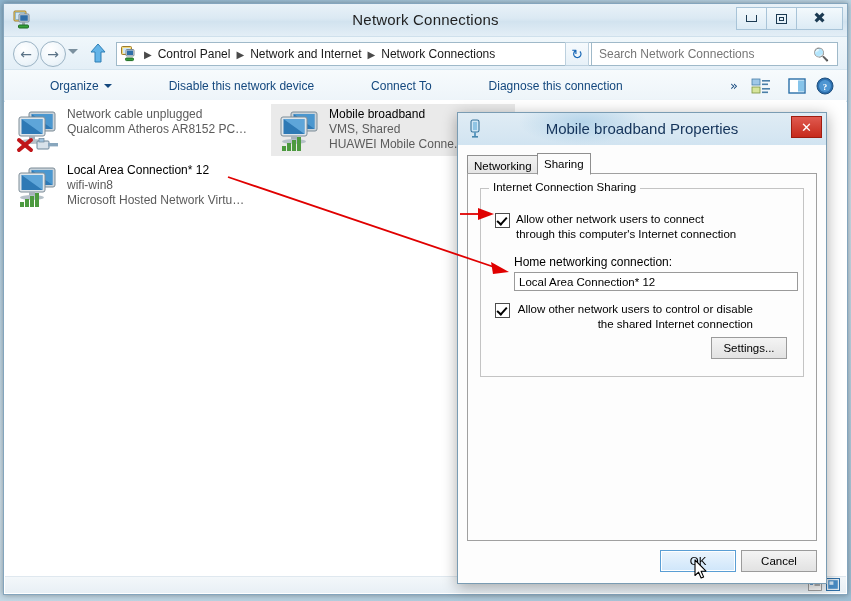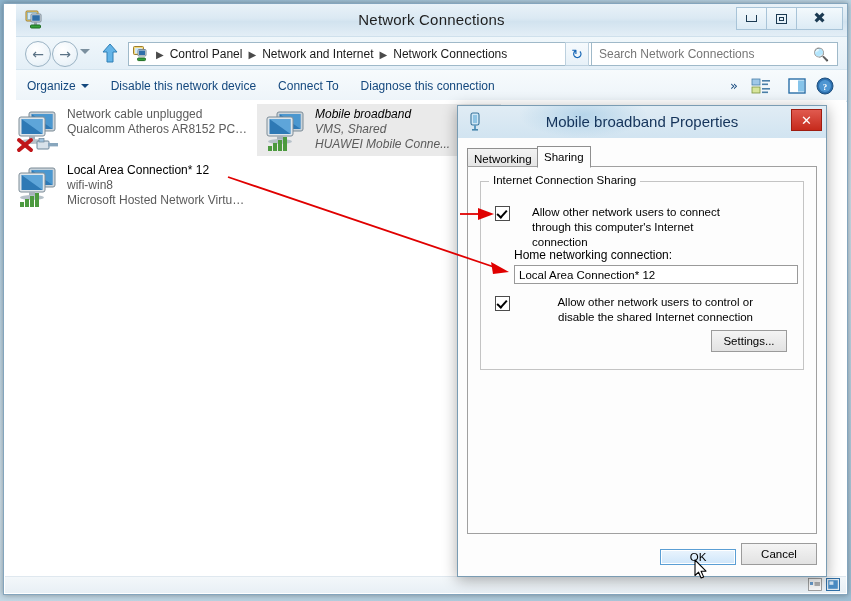--- a/index.html
+++ b/index.html
@@ -18,21 +18,20 @@
 
   
   #explorer {
     position: absolute;
     left: 3px; top: 3px;
     width: 845px; height: 592px;
     background: #ffffff;
     border: 1px solid #84a5bd;
     box-shadow: 0 0 6px rgba(0,0,0,0.35);
     box-sizing: border-box;
-    padding-left: 12px;
   }
   .titlebar {
     position: relative;
     height: 32px;
     background: linear-gradient(to bottom, #e9f2f8 0%, #dbe9f3 45%, #d2e3ef 55%, #e3eef6 100%);
     border-bottom: 1px solid #cfe0ec;
   }
   .win-icon {
     position: absolute; left: 9px; top: 6px;
     width: 20px; height: 20px;
@@ -142,21 +141,21 @@
   .cmdbar {
     position: relative;
     height: 31px;
     background: linear-gradient(to bottom,#f7fbfd,#edf4f9);
     border-bottom: 1px solid #d4e2ec;
     display: flex; align-items: center;
   }
   .cmd {
     font-size: 12px; color: #14487e;
     padding: 0 11px; height: 31px;
-    display: flex; align-items: center; white-space: nowrap;
+    display: flex; align-items: center; white-space: nowrap; margin-left: 35px;
   }
   .cmd .caret {
     margin-left: 5px; width: 0; height: 0;
     border-left: 4px solid transparent;
     border-right: 4px solid transparent;
     border-top: 4px solid #14487e;
   }
   .cmd-right { margin-left: auto; display: flex; align-items: center; padding-right: 8px; }
   .chev { font-size: 13px; color: #14487e; padding: 0 9px; font-family:"DejaVu Sans",sans-serif;}
   .tb-ico { width: 22px; height: 20px; margin: 0 3px; position: relative; }
@@ -188,21 +187,21 @@
     position: absolute; left: 1px; right: 1px; bottom: 1px; height: 16px;
     background: linear-gradient(to bottom,#f3f7fa,#e8eff5);
     border-top: 1px solid #dfe8ef;
   }
   .sb-icons { position: absolute; right: 6px; top: 1px; display: flex; align-items: center; }
   .sb-ico { width: 14px; height: 13px; margin-left: 4px; }
 
   
   #propdlg {
     position: absolute;
-    left: 457px; top: 105px;
+    left: 457px; top: 112px;
     width: 370px; height: 472px;
     border: 1px solid #7a9cb3;
     background: #fdfdfd;
     box-shadow: 0 3px 14px rgba(0,0,0,0.33);
     box-sizing: border-box;
   }
   .dlg-title {
     position: relative;
     height: 32px;
     background: linear-gradient(to bottom, rgba(222,235,244,.93), rgba(206,226,240,.93));
@@ -273,41 +272,41 @@
     position: relative;
     margin-top: 1px;
   }
   .cbox.checked::after {
     content: "";
     position: absolute; left: 3px; top: 1px;
     width: 4px; height: 8px;
     border: solid #000; border-width: 0 2px 2px 0;
     transform: rotate(42deg);
   }
-  .cblabel { font-size: 11.5px; color: #000; line-height: 15px; margin-left: 22px; }
+  .cblabel { font-size: 11.5px; color: #000; line-height: 15px; margin-left: 6px; }
   .fieldlabel { position: absolute; font-size: 12px; color: #000; text-align: right; }
   .textfield {
     position: absolute;
     border: 1px solid #9a9a9a;
     background: #fff;
     font-size: 11.5px; color: #000;
     display: flex; align-items: center;
     padding-left: 4px;
     box-sizing: border-box;
   }
   .btn {
     border: 1px solid #9b9b9b;
     background: linear-gradient(to bottom,#f4f4f4,#e2e2e2);
     font-size: 11.5px; color: #000;
     display: flex; align-items: center; justify-content: center;
     box-sizing: border-box;
   }
   #settings-button { position: absolute; right: 16px; top: 148px; width: 76px; height: 22px; }
   #ok-button {
-    position: absolute; right: 90px; bottom: 11px; width: 76px; height: 16px;
+    position: absolute; right: 90px; bottom: 11px; width: 76px; height: 22px;
     border: 1px solid #5a9ed4;
     background: linear-gradient(to bottom,#eaf4fd,#cfe6fa);
     box-shadow: inset 0 0 0 1px #ffffff;
   }
   #cancel-button { position: absolute; right: 9px; bottom: 11px; width: 76px; height: 22px; }
 
   
   #annotations {
     position: absolute; left: 0; top: 0; width: 851px; height: 601px;
     pointer-events: none;
@@ -436,21 +435,21 @@
             <rect x="2" y="0.5" width="5" height="3.5" fill="#9fc2dd" stroke="#6d8699" stroke-width=".7"></rect>
             <rect x="11" y="5" width="10" height="3.4" fill="#88a6bd"></rect>
           </g>
         </svg>
         <div class="conn-txt">
           <div class="conn-sub">Network cable unplugged</div>
           <div class="conn-dev">Qualcomm Atheros AR8152 PCI-E...</div>
         </div>
       </div>
 
-      <div class="conn-item selected" style="left:252px; top:4px;font-style:italic;">
+      <div class="conn-item selected" style="left:266px; top:4px;">
         <svg class="conn-icon" viewBox="0 0 52 46">
           <rect x="16" y="5" width="26" height="19" rx="2" fill="#c9d3da" stroke="#7d8c97"></rect>
           <rect x="18.5" y="7" width="21" height="15" fill="#2e79b5"></rect>
           <path d="M18.5 7 L39.5 7 L39.5 22 Z" fill="#5ba7dd" opacity=".65"></path>
           <rect x="6" y="10" width="26" height="19" rx="2" fill="#dfe6eb" stroke="#7d8c97"></rect>
           <rect x="8.5" y="12" width="21" height="15" fill="#2e79b5"></rect>
           <path d="M8.5 12 L29.5 12 L29.5 27 Z" fill="#73b8e8" opacity=".7"></path>
           <rect x="16" y="29" width="6" height="4" fill="#a7b2bb"></rect>
           <ellipse cx="19" cy="34.5" rx="12" ry="2.6" fill="#b6c1c9"></ellipse>
           <g>

